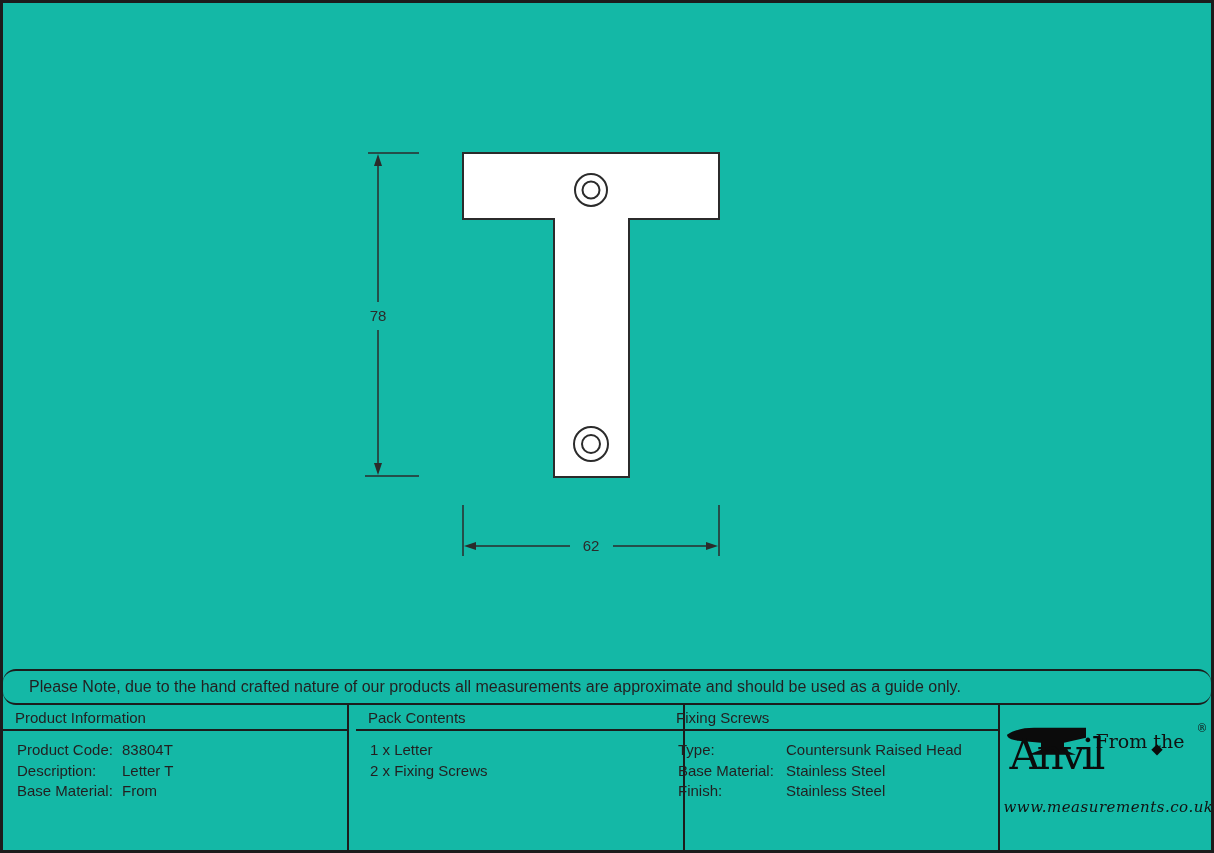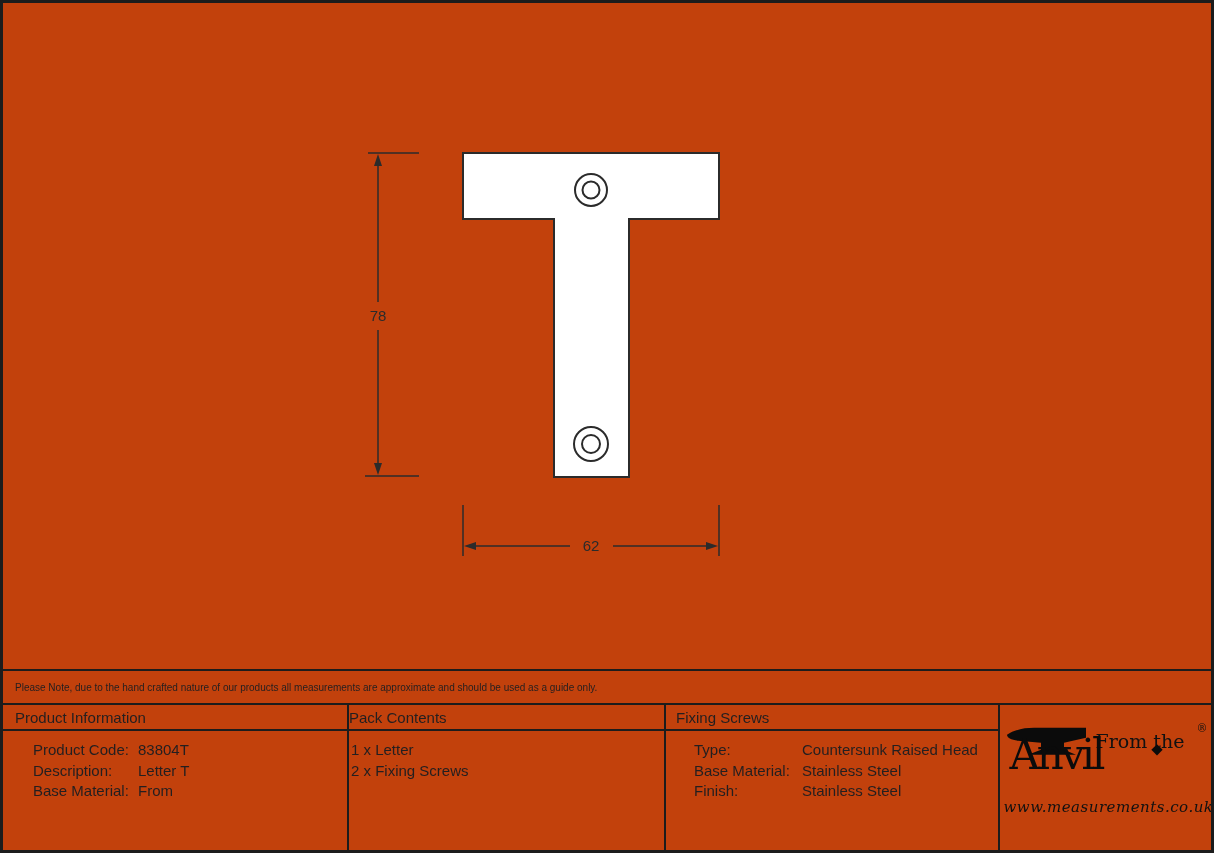--- a/index.html
+++ b/index.html
@@ -1,58 +1,58 @@
 <!DOCTYPE html>
 <html><head>
 <meta charset="utf-8">
 <style>
   html,body{margin:0;padding:0;background:#ffffff;}
   .page{
     position:relative;
     width:1214px;height:853px;
     box-sizing:border-box;
     border:3px solid #1c1c1c;
-    background:#c2410c;
+    background:#14b8a6;
     font-family:"Liberation Sans", sans-serif;
     color:#231f20;
     overflow:hidden;
   }
   
   .drawing-area{position:absolute;top:0;left:0;width:1208px;height:666px;}
   .drawing-area svg{display:block;}
   .dim-text{
     font-family:"Liberation Sans", sans-serif;
     font-size:15px;
     fill:#2b2b2b;
   }
   
   .note-bar{
     position:absolute;top:666px;left:0;width:100%;height:36px;
     box-sizing:border-box;
     border-top:2px solid #1c1c1c;
     border-bottom:2px solid #1c1c1c;
     display:flex;align-items:center;
-    padding-left:12px;
-    font-size:10px;color:#231f20;
+    padding-left:26px;
+    font-size:16px;color:#231f20;border-radius:13px;
   }
   
   .spec-table{position:absolute;top:702px;left:0;right:0;bottom:0;padding-left:16px;}
   .col{position:absolute;top:0;bottom:0;box-sizing:border-box;border-right:2px solid #1c1c1c;}
   .col-product{left:0;width:346px;}
-  .col-pack{left:334px;width:329px;}
+  .col-pack{left:353px;width:329px;}
   .col-screws{left:661px;width:336px;}
   .col-logo{left:997px;right:0;border-right:none;}
   .col-header{
     height:24px;border-bottom:2px solid #1c1c1c;
     display:flex;align-items:center;
     padding-left:12px;font-size:15px;color:#231f20;
   }
   .col-body{padding:9px 6px 0 14px;font-size:15px;line-height:20.5px;color:#231f20;}
   .kv-row{white-space:nowrap;}
-  .kv-label{display:inline-block;width:105px;margin-left:16px;}
+  .kv-label{display:inline-block;width:105px;}
   .col-screws .kv-label{width:108px;}
   
   .logo{
     position:absolute;left:50%;top:50%;
     transform:translate(-50%,-54%);
     width:192px;height:104px;
   }
   .logo-anvil-icon{position:absolute;left:-4px;top:4px;}
   .logo-fromthe{
     position:absolute;left:86px;top:8px;

